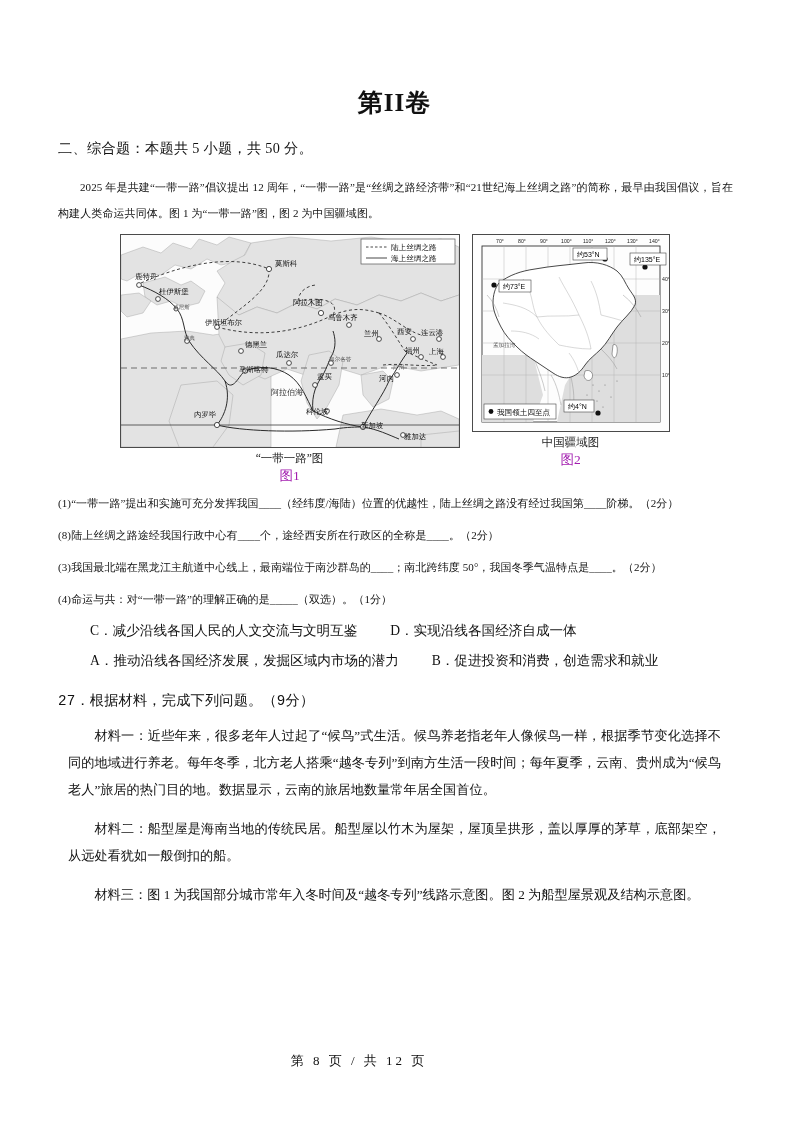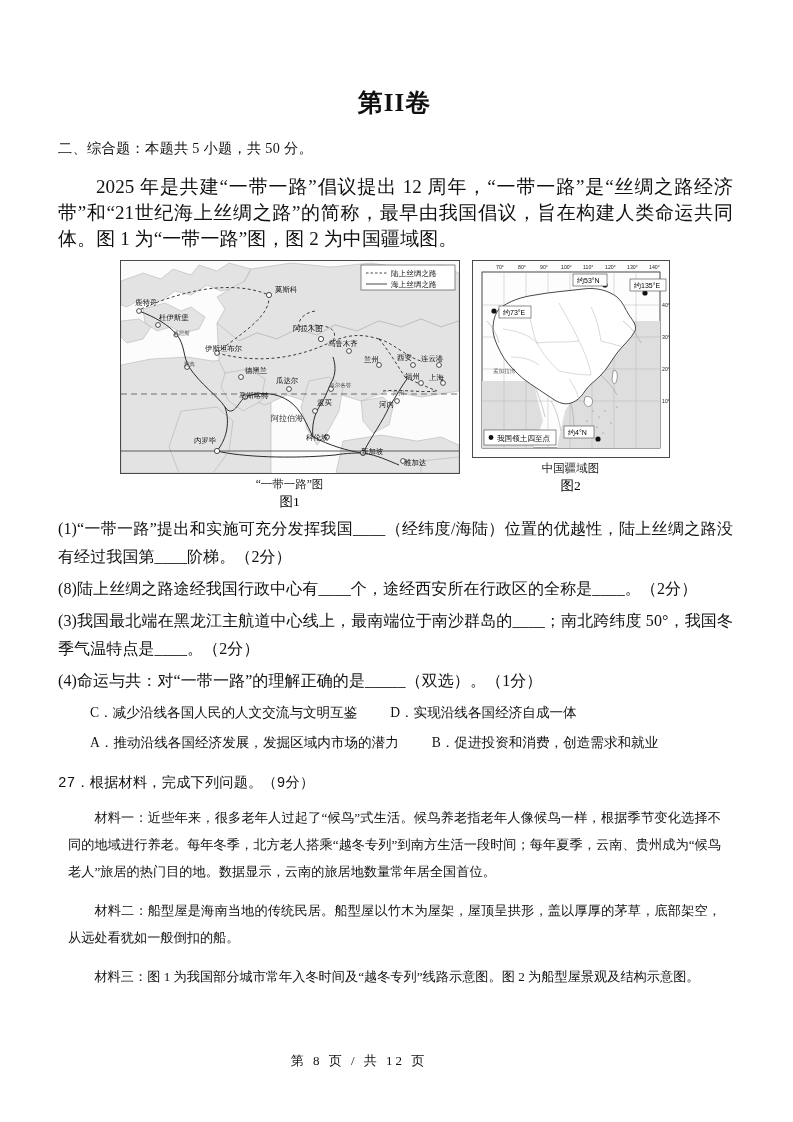--- a/index.html
+++ b/index.html
@@ -35,36 +35,36 @@
     font-size: 14.2px;
     margin: 0 0 16px 2px;
     letter-spacing: 0.3px;
   }
   .q-head {
     font-size: 14.2px;
     margin: 0 0 10px 2px;
     letter-spacing: 0.2px;
   }
   .para {
-    font-size: 19px;
+    font-size: 11px;
     line-height: 26px;
     text-indent: 2em;
     margin: 0 0 2px 2px;
     text-align: justify;
     letter-spacing: 0.1px;
   }
   .para-narrow {
     font-size: 13.2px;
     line-height: 27px;
     text-indent: 2em;
     margin: 12px;
     text-align: justify;
   }
   .qline {
-    font-size: 16px;
+    font-size: 11px;
     line-height: 28px;
     margin: 0 0 4px 2px;
     text-align: justify;
     letter-spacing: 0.1px;
   }
   .opts {
     font-size: 13.6px;
     line-height: 28px;
     margin: 0 0 2px 34px;
   }
@@ -80,21 +80,21 @@
   }
   .fig-block { display: flex; flex-direction: column; align-items: center; }
   .fig-cap {
     font-size: 11.5px;
     margin-top: 3px;
     color: #1a1a1a;
   }
   .fig-num {
     font-size: 13.5px;
     margin-top: 1px;
-    color: #000000;
+    color: #a21caf;
   }
   .map-frame {
     border: 1px solid #4a4a4a;
     background: #fdfdfd;
     position: relative;
     overflow: hidden;
   }
   #map1 { width: 338px; height: 212px; }
   #map2 { width: 196px; height: 196px; }
 

